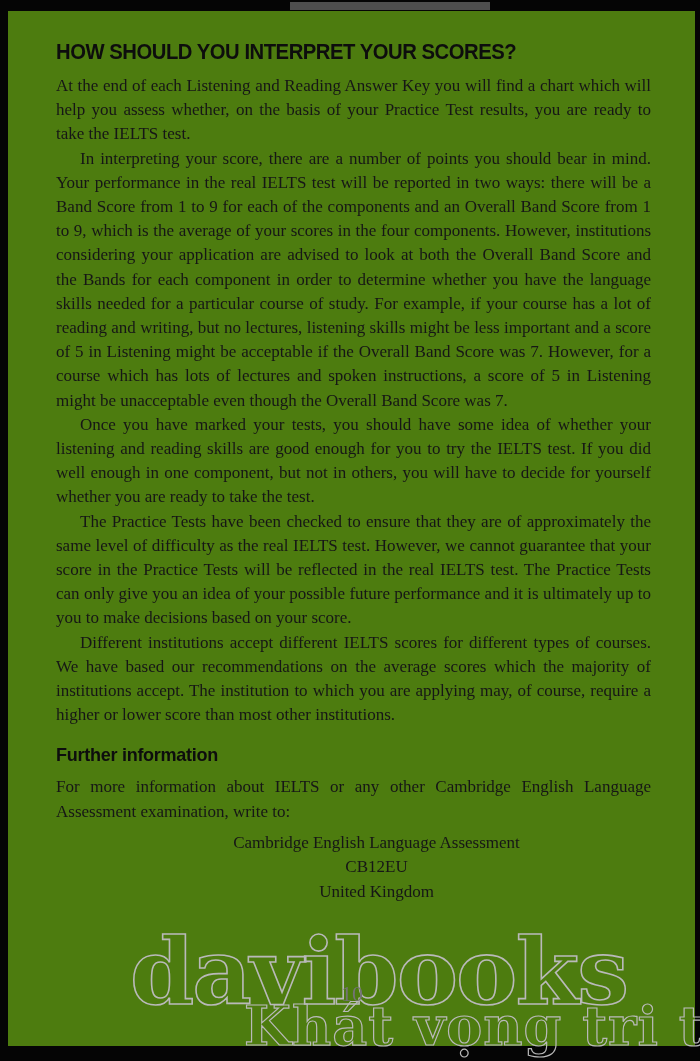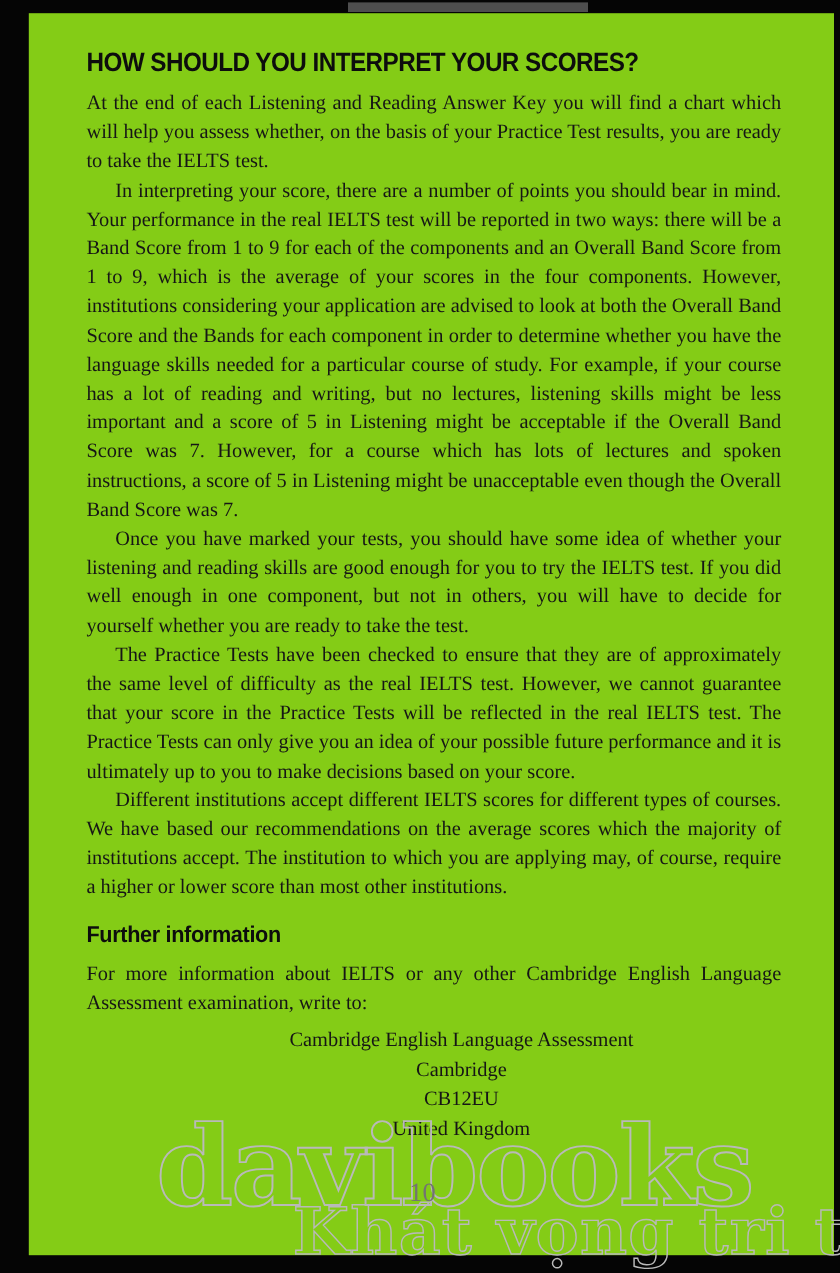--- a/index.html
+++ b/index.html
@@ -11,25 +11,24 @@
     overflow: hidden;
     font-family: "Liberation Serif", serif;
   }
   
   .page {
     position: absolute;
     left: 8px;
     top: 11px;
     right: 5px;
     bottom: 15px;
-    background: #84cc16;
+    background: #4d7c0f;
     color: #141414;
     box-sizing: border-box;
     padding: 28px 44px 0 48px;
-    margin-left: 16px;
   }
   
   .top-smudge {
     position: absolute;
     left: 290px; top: 2px;
     width: 200px; height: 8px;
     background: #8a8a8a;
     opacity: .55;
   }
   h1.title {
@@ -117,21 +116,20 @@
     <p class="para indent">Once you have marked your tests, you should have some idea of whether your listening and reading skills are good enough for you to try the IELTS test. If you did well enough in one component, but not in others, you will have to decide for yourself whether you are ready to take the test.</p>
     <p class="para indent">The Practice Tests have been checked to ensure that they are of approximately the same level of difficulty as the real IELTS test. However, we cannot guarantee that your score in the Practice Tests will be reflected in the real IELTS test. The Practice Tests can only give you an idea of your possible future performance and it is ultimately up to you to make decisions based on your score.</p>
     <p class="para indent">Different institutions accept different IELTS scores for different types of courses. We have based our recommendations on the average scores which the majority of institutions accept. The institution to which you are applying may, of course, require a higher or lower score than most other institutions.</p>
 
     <h2 class="subhead">Further information</h2>
 
     <p class="para">For more information about IELTS or any other Cambridge English Language Assessment examination, write to:</p>
 
     <div class="address">
       <div>Cambridge English Language Assessment</div>
-      <div>Cambridge</div>
       <div>CB12EU</div>
       <div>United Kingdom</div>
     </div>
   </div>
 
   <div class="wm-main">davibooks</div>
   <div class="page-num">10</div>
   <div class="wm-sub">Khát vọng tri thức</div>
 </div>
 

